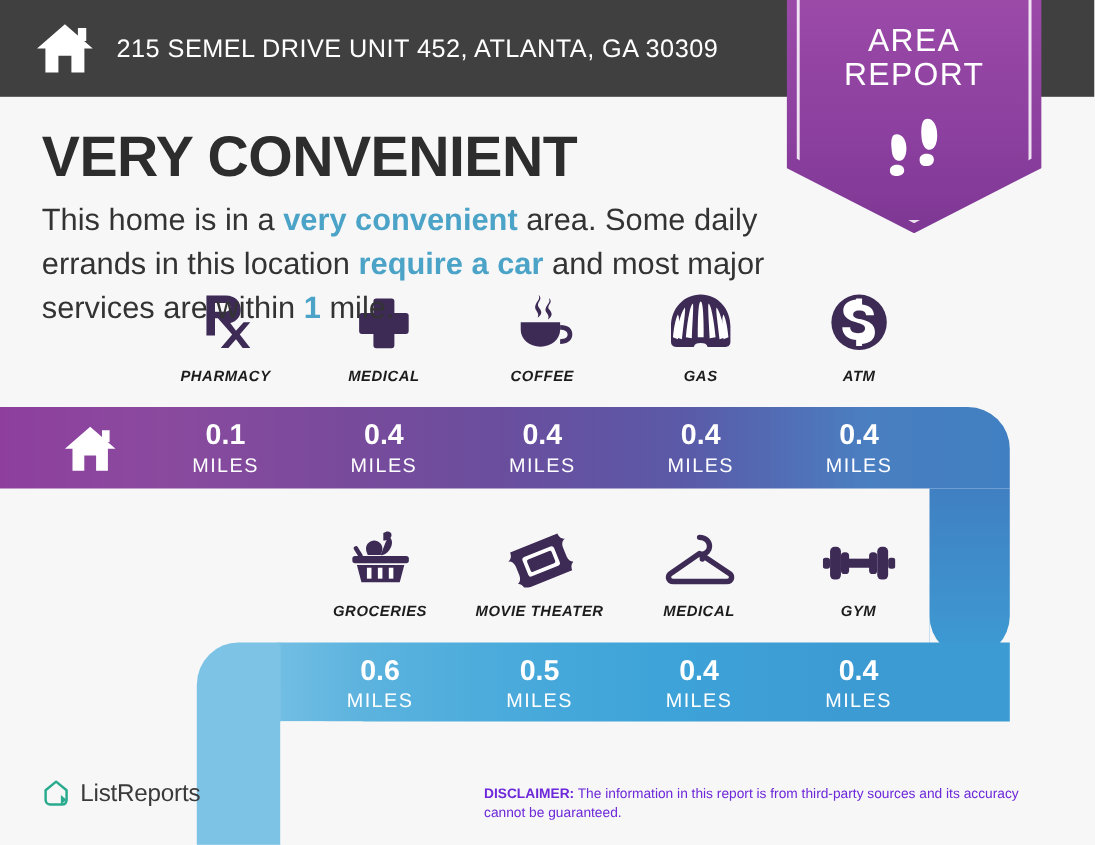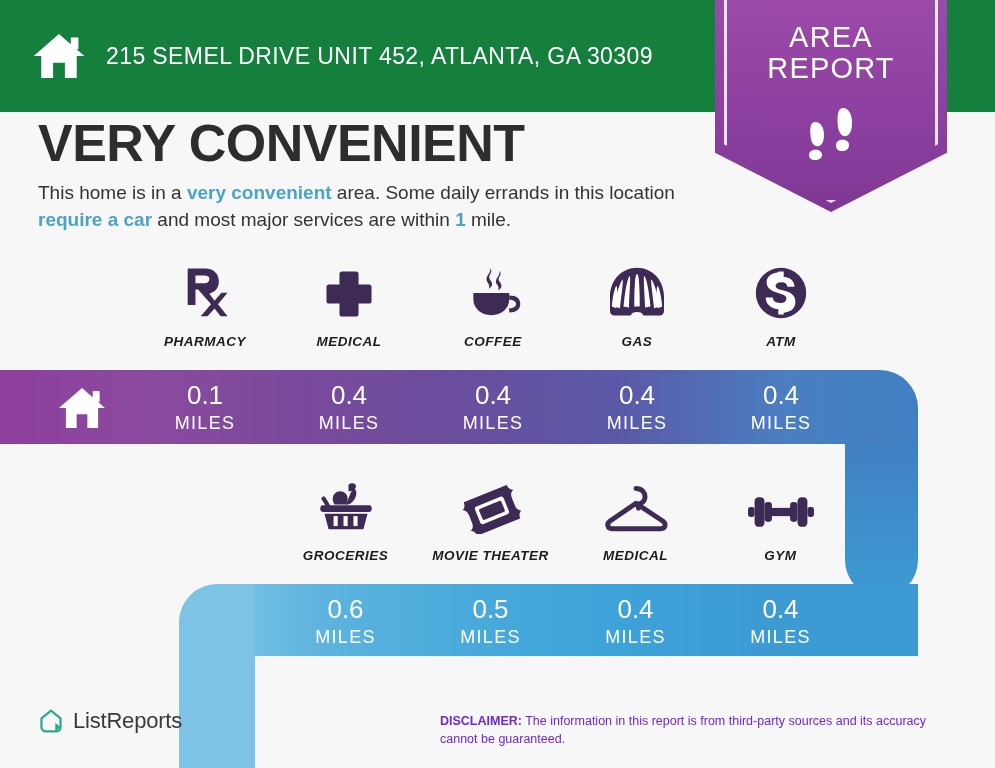--- a/index.html
+++ b/index.html
@@ -6,22 +6,22 @@
   html,body{ width:995px; height:768px; }
   body{
     font-family:"Liberation Sans", sans-serif;
     background:#f7f7f7;
     position:relative;
     overflow:hidden;
   }
 
   
   #header{
-    position:absolute; left:0; top:0; width:995px; height:112px;
-    background:#15803d;
+    position:absolute; left:0; top:0; width:995px; height:88px;
+    background:#404040;
     display:flex; align-items:center;
     z-index:5;
   }
   #header .home-ic{ margin-left:32px; width:54px; height:52px; flex:none; }
   #header .addr{
     margin-left:20px;
     color:#ffffff;
     font-size:23px;
     letter-spacing:.4px;
     white-space:nowrap;
@@ -60,21 +60,21 @@
 
   
   #headline{
     position:absolute; left:38px; top:113px;
     font-size:52px; font-weight:bold; color:#2d2d2d;
     letter-spacing:-.5px;
     z-index:6;
   }
   #subcopy{
     position:absolute; left:38px; top:180px; width:680px;
-    font-size:19px; color:#333; line-height:1.42;
+    font-size:28px; color:#333; line-height:1.42;
     z-index:6;
   }
   #subcopy b{ color:#4ba3c7; font-weight:bold; }
 
   
   #ribbon{ position:absolute; left:0; top:0; width:995px; height:768px; z-index:1; }
 
   
   .icon-row{ position:absolute; display:flex; z-index:4; }
   #row1{ left:133px; top:258px; width:720px; }
@@ -87,21 +87,21 @@
   }
 
   
   .dist-row{ position:absolute; display:flex; z-index:4; }
   #dist1{ left:133px; top:372px; width:720px; height:72px; }
   #dist2{ left:273px; top:586px; width:580px; height:72px; }
   .dcell{
     flex:1; display:flex; flex-direction:column;
     align-items:center; justify-content:center; color:#fff;
   }
-  .dcell .num{ font-size:26px; line-height:1; font-weight:400; }
+  .dcell .num{ font-size:26px; line-height:1; font-weight:700; }
   .dcell .unit{ font-size:18px; letter-spacing:1.3px; margin-top:5px; }
 
   #home-cell{
     position:absolute; left:30px; top:372px; width:103px; height:72px;
     display:flex; align-items:center; justify-content:center; z-index:4;
   }
 
   
   #logo{
     position:absolute; left:38px; top:708px;

